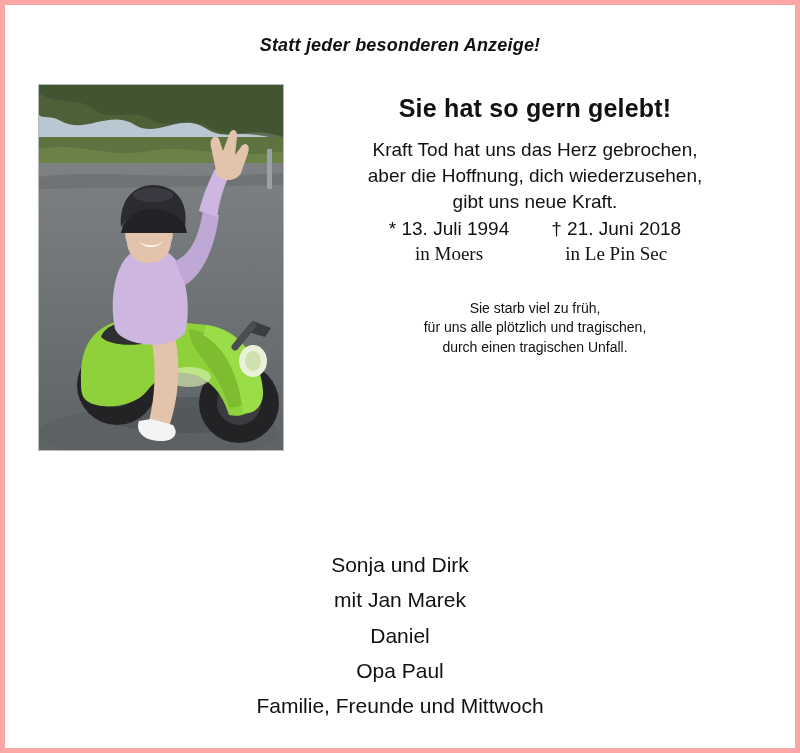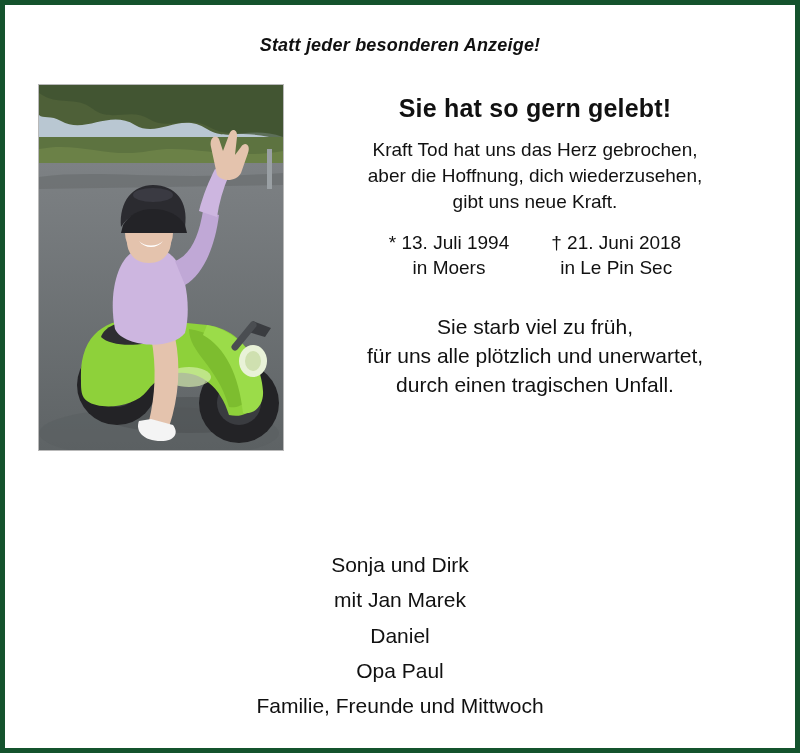--- a/index.html
+++ b/index.html
@@ -10,21 +10,21 @@
   body {
     font-family: "Liberation Sans", sans-serif;
     color: #111111;
   }
   .page {
     position: relative;
     width: 800px;
     height: 753px;
     box-sizing: border-box;
     background: #ffffff;
-    border: 5px solid #14532d;
+    border: 5px solid #fca5a5;
     overflow: hidden;
   }
   .inner {
     position: relative;
     width: 100%;
     height: 100%;
     box-sizing: border-box;
     padding: 0;
   }
 
@@ -77,33 +77,32 @@
   .verse div { white-space: nowrap; }
 
   .name {
     font-size: 33px;
     font-weight: 500;
     margin-top: 30px;
     letter-spacing: 0.3px;
   }
 
   .dates {
-    margin-top: 14px;
     font-size: 19px;
     line-height: 1.35;
     display: flex;
     justify-content: center;
     gap: 42px;
   }
   .dates .col { text-align: center; }
   .dates .col .line1 { white-space: nowrap; }
-  .dates .col .line2 { white-space: nowrap; }
+  .dates .col .line2 { white-space: nowrap; font-family: Liberation Serif, serif; }
 
   .verse2 {
-    font-size: 21px;
+    font-size: 14px;
     line-height: 1.38;
     margin-top: 32px;
   }
   .verse2 div { white-space: nowrap; }
 
   .survivors {
     position: absolute;
     left: 0;
     top: 471px;
     width: 100%;
@@ -225,21 +224,21 @@
             <div class="line2">in Moers</div>
           </div>
           <div class="col">
             <div class="line1">† 21. Juni 2018</div>
             <div class="line2">in Le Pin Sec</div>
           </div>
         </div>
 
         <div class="verse2">
           <div>Sie starb viel zu früh,</div>
-          <div>für uns alle plötzlich und unerwartet,</div>
+          <div>für uns alle plötzlich und tragischen,</div>
           <div>durch einen tragischen Unfall.</div>
         </div>
       </div>
 
       <div class="survivors">
         <div>Sonja und Dirk</div>
         <div>mit Jan Marek</div>
         <div>Daniel</div>
         <div>Opa Paul</div>
         <div>Familie, Freunde und Mittwoch</div>

